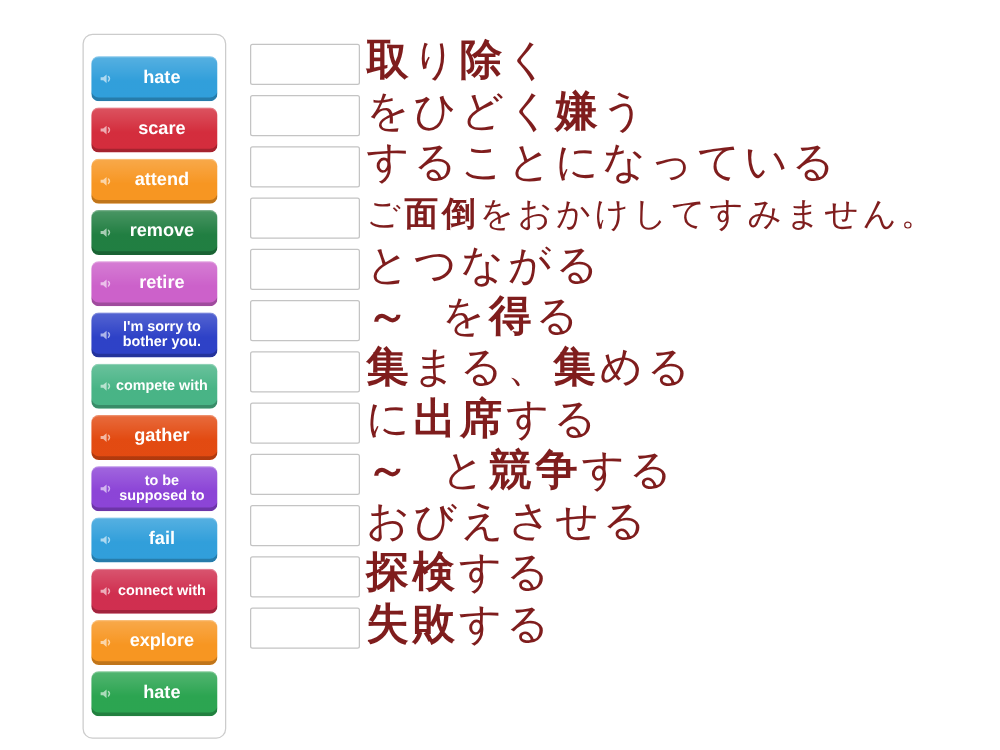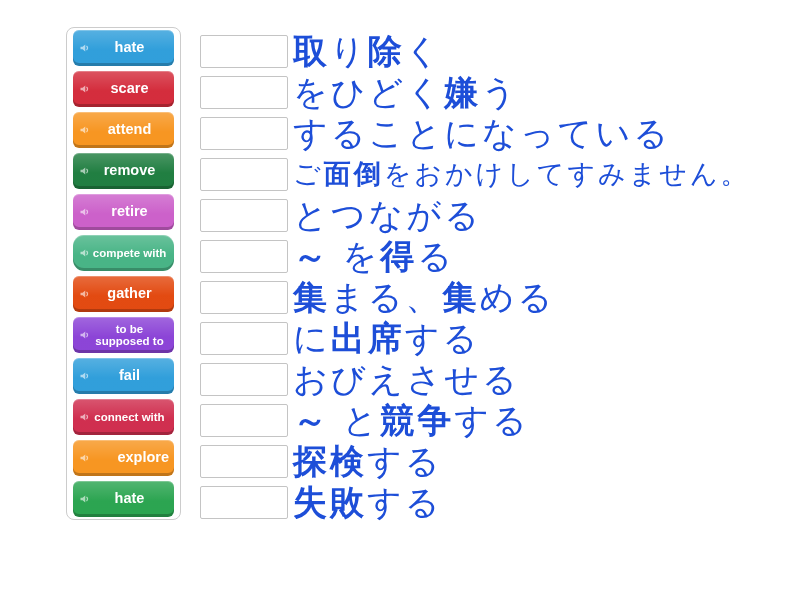--- a/index.html
+++ b/index.html
@@ -7,21 +7,21 @@
     width:800px;height:600px;background:#ffffff;position:relative;
     font-family:"Liberation Sans","DejaVu Sans",sans-serif;
     overflow:hidden;
   }
   .board{position:absolute;left:0;top:0;width:800px;height:600px;}
 
   
   .keywords-panel{
     position:absolute;left:66px;top:27px;width:101px;
     background:#ffffff;border:1px solid #cccccc;border-radius:8px;
-    padding:2px 6px;display:flex;flex-direction:column;gap:5px;
+    padding:17px 6px;display:flex;flex-direction:column;gap:5px;
     box-sizing:content-box;
   }
   .tile{
     height:36px;border-radius:6px;color:#ffffff;font-weight:bold;
     font-size:14.5px;display:flex;align-items:center;justify-content:center;
     text-align:center;position:relative;padding:0 5px 0 17px;box-sizing:border-box;
     background-image:linear-gradient(rgba(255,255,255,0.20),rgba(255,255,255,0.02) 55%);
     box-shadow:inset 0 -3px 0 rgba(0,0,0,0.22), inset 0 1px 0 rgba(255,255,255,0.25);
     cursor:pointer;user-select:none;line-height:1.05;
   }
@@ -37,23 +37,23 @@
     position:absolute;left:200px;top:33px;
     display:flex;flex-direction:column;gap:5px;
   }
   .def-row{height:36px;display:flex;align-items:center;}
   .slot{
     width:88px;height:33px;flex:none;background:#ffffff;
     border:1px solid #c4c4c4;border-radius:2px;box-sizing:border-box;
     cursor:pointer;
   }
   .def-text{
-    margin-left:5px;font-size:34px;line-height:1;color:#1d4ed8;
+    margin-left:5px;font-size:34px;line-height:1;color:#7f1d1d;
     white-space:nowrap;letter-spacing:3px;
-    font-family:Liberation Sans, sans-serif;
+    font-family:Liberation Mono, monospace;
   }
   .def-text.small{font-size:27px;}
   .kanji{font-weight:bold;}
 </style>
 </head>
 <body>
 
 <div class="board">
   <div class="keywords-panel" id="keywords">
       <div class="tile" style="background-color: rgb(45, 157, 218);">
@@ -94,21 +94,30 @@
       </div>
       <div class="tile" style="background-color: rgb(203, 94, 201);">
         <span class="speaker">
           <svg viewBox="0 0 24 24" xmlns="http://www.w3.org/2000/svg">
             <path d="M3 9.5v5h4.2L12.5 19V5L7.2 9.5H3z" fill="#ffffff"></path>
             <path d="M15.5 8.5a5 5 0 0 1 0 7" fill="none" stroke="#ffffff" stroke-width="2.2" stroke-linecap="round"></path>
           </svg>
         </span>
         <span class="tile-label">retire</span>
       </div>
-      <div class="tile small" style="background-color: rgb(69, 179, 132); border-radius: 11px;">
+      <div class="tile small" style="background-color: rgb(42, 62, 198);">
+        <span class="speaker">
+          <svg viewBox="0 0 24 24" xmlns="http://www.w3.org/2000/svg">
+            <path d="M3 9.5v5h4.2L12.5 19V5L7.2 9.5H3z" fill="#ffffff"></path>
+            <path d="M15.5 8.5a5 5 0 0 1 0 7" fill="none" stroke="#ffffff" stroke-width="2.2" stroke-linecap="round"></path>
+          </svg>
+        </span>
+        <span class="tile-label">I'm sorry to bother you.</span>
+      </div>
+      <div class="tile small" style="background-color: rgb(69, 179, 132);">
         <span class="speaker">
           <svg viewBox="0 0 24 24" xmlns="http://www.w3.org/2000/svg">
             <path d="M3 9.5v5h4.2L12.5 19V5L7.2 9.5H3z" fill="#ffffff"></path>
             <path d="M15.5 8.5a5 5 0 0 1 0 7" fill="none" stroke="#ffffff" stroke-width="2.2" stroke-linecap="round"></path>
           </svg>
         </span>
         <span class="tile-label">compete with</span>
       </div>
       <div class="tile" style="background-color: rgb(226, 71, 13);">
         <span class="speaker">
@@ -139,21 +148,21 @@
       </div>
       <div class="tile small" style="background-color: rgb(207, 43, 76);">
         <span class="speaker">
           <svg viewBox="0 0 24 24" xmlns="http://www.w3.org/2000/svg">
             <path d="M3 9.5v5h4.2L12.5 19V5L7.2 9.5H3z" fill="#ffffff"></path>
             <path d="M15.5 8.5a5 5 0 0 1 0 7" fill="none" stroke="#ffffff" stroke-width="2.2" stroke-linecap="round"></path>
           </svg>
         </span>
         <span class="tile-label">connect with</span>
       </div>
-      <div class="tile" style="background-color: rgb(247, 148, 30); justify-content: flex-end;">
+      <div class="tile" style="background-color: rgb(247, 148, 30);">
         <span class="speaker">
           <svg viewBox="0 0 24 24" xmlns="http://www.w3.org/2000/svg">
             <path d="M3 9.5v5h4.2L12.5 19V5L7.2 9.5H3z" fill="#ffffff"></path>
             <path d="M15.5 8.5a5 5 0 0 1 0 7" fill="none" stroke="#ffffff" stroke-width="2.2" stroke-linecap="round"></path>
           </svg>
         </span>
         <span class="tile-label">explore</span>
       </div>
       <div class="tile" style="background-color: rgb(40, 163, 78);">
         <span class="speaker">
@@ -193,25 +202,25 @@
       <div class="def-row">
         <div class="slot"></div>
         <div class="def-text"><span class="kanji">集</span>まる、<span class="kanji">集</span>める</div>
       </div>
       <div class="def-row">
         <div class="slot"></div>
         <div class="def-text">に<span class="kanji">出席</span>する</div>
       </div>
       <div class="def-row">
         <div class="slot"></div>
+        <div class="def-text"><span class="kanji">～</span> と<span class="kanji">競争</span>する</div>
+      </div>
+      <div class="def-row">
+        <div class="slot"></div>
         <div class="def-text">おびえさせる</div>
-      </div>
-      <div class="def-row">
-        <div class="slot"></div>
-        <div class="def-text"><span class="kanji">～</span> と<span class="kanji">競争</span>する</div>
       </div>
       <div class="def-row">
         <div class="slot"></div>
         <div class="def-text"><span class="kanji">探検</span>する</div>
       </div>
       <div class="def-row">
         <div class="slot"></div>
         <div class="def-text"><span class="kanji">失敗</span>する</div>
       </div>
     </div>

